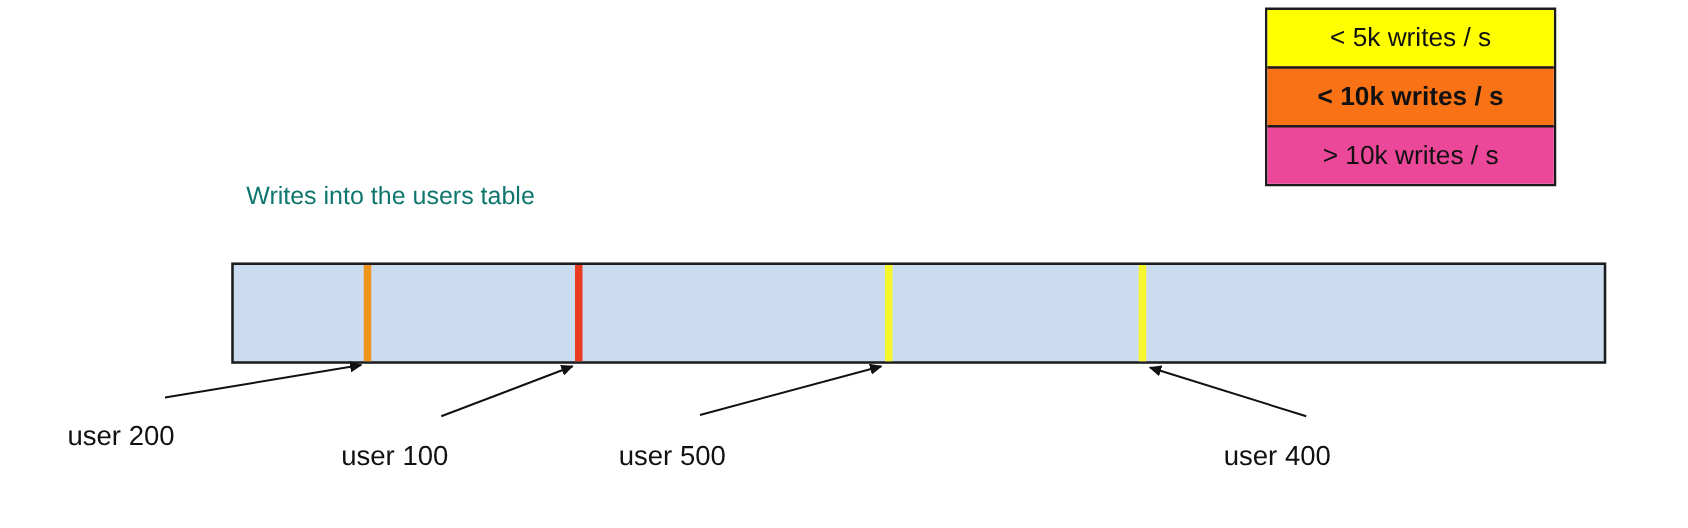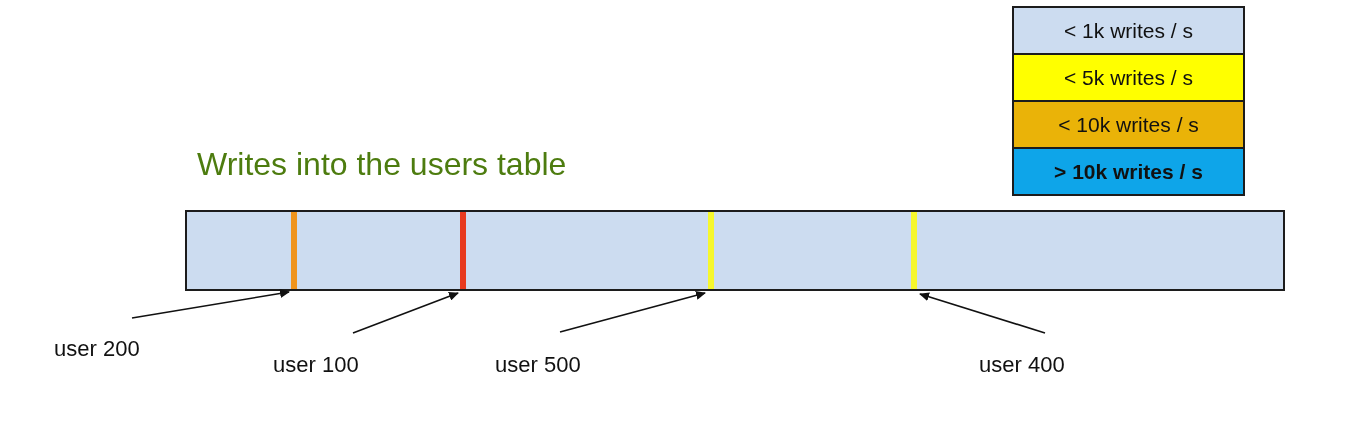--- a/index.html
+++ b/index.html
@@ -12,22 +12,22 @@
     position: relative;
     width: 1350px;
     height: 422px;
     background: #ffffff;
     overflow: hidden;
   }
   .title {
     position: absolute;
     left: 197px;
     top: 146px;
-    font-size: 32px;
-    color: #4d7c0f;
+    font-size: 20px;
+    color: #0f766e;
     white-space: nowrap;
   }
   
   .bar {
     position: absolute;
     left: 185px;
     top: 210px;
     width: 1100px;
     height: 81px;
     box-sizing: border-box;
@@ -84,24 +84,23 @@
   .user-label.l-user-400 { left: 965px; top: 352px; margin-left: 14px; }
 </style>
 </head>
 <body>
 
 <div class="canvas">
 
   <div class="title">Writes into the users table</div>
 
   <div class="legend">
-    <div class="legend-row" style="background-color: rgb(204, 220, 240);">&lt; 1k writes / s</div>
     <div class="legend-row" style="background-color: rgb(255, 255, 0);">&lt; 5k writes / s</div>
-    <div class="legend-row" style="background-color: #eab308;">&lt; 10k writes / s</div>
-    <div class="legend-row" style="background-color: #0ea5e9; font-weight: bold;">&gt; 10k writes / s</div>
+    <div class="legend-row" style="background-color: #f97316; font-weight: bold;">&lt; 10k writes / s</div>
+    <div class="legend-row" style="background-color: #ec4899;">&gt; 10k writes / s</div>
   </div>
 
   <div class="bar" style="background-color: rgb(204, 220, 240);">
     <div class="marker m-user-100" style="background-color: rgb(239, 148, 29);"></div>
     <div class="marker m-user-200" style="background-color: rgb(232, 58, 31);"></div>
     <div class="marker m-user-300" style="background-color: rgb(246, 247, 45);"></div>
     <div class="marker m-user-400" style="background-color: rgb(246, 247, 45);"></div>
   </div>
 
   <svg class="arrows" viewBox="0 0 1350 422">

